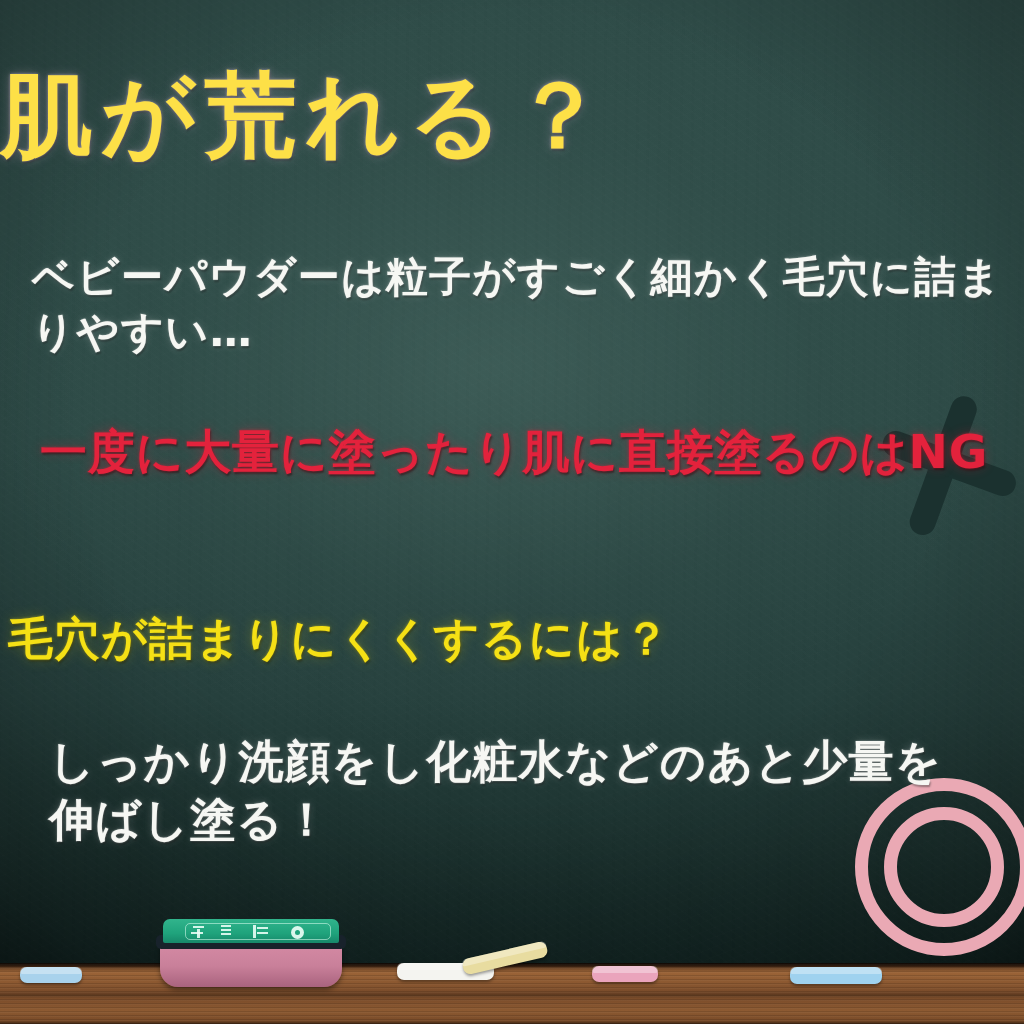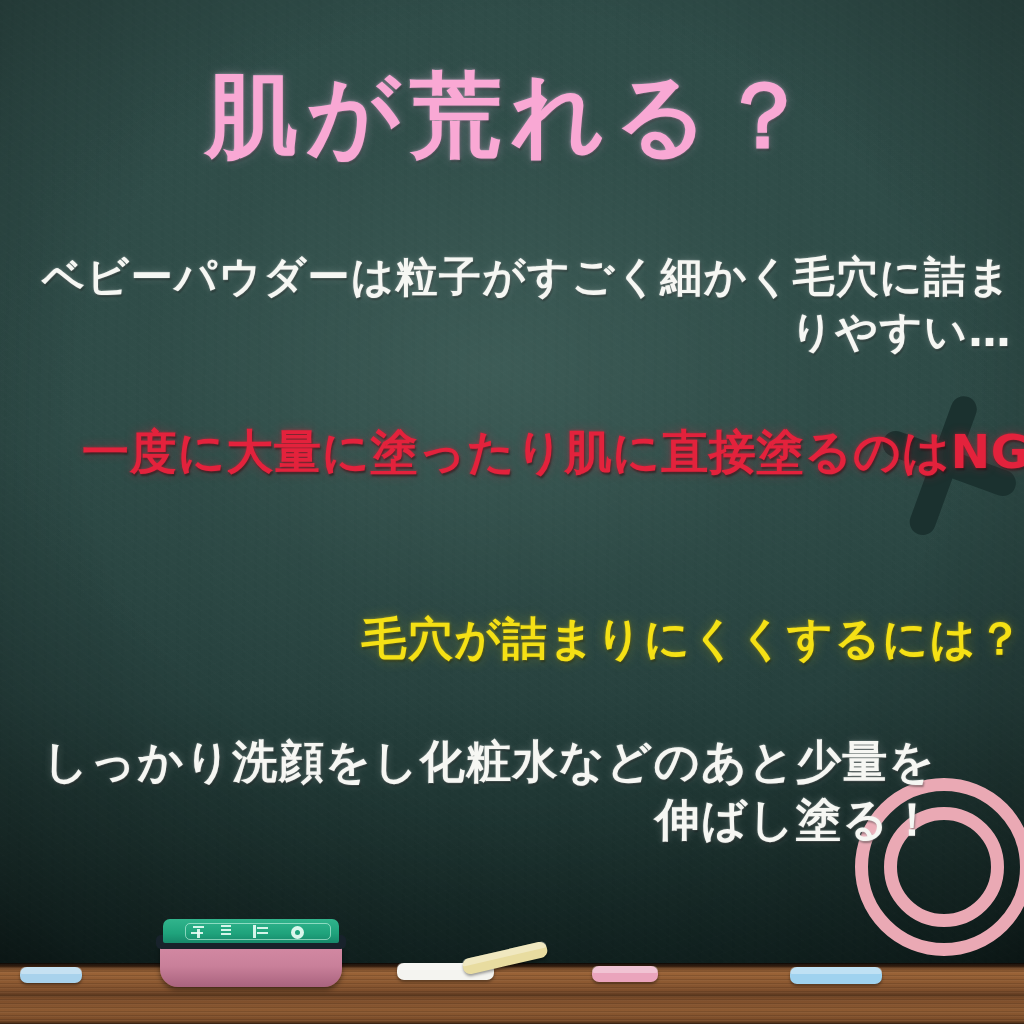--- a/index.html
+++ b/index.html
@@ -58,29 +58,28 @@
   .deco-rings .r-out{left:0;top:0;width:178px;height:178px;border-width:13px;}
   .deco-rings .r-in{left:29px;top:29px;width:120px;height:120px;border-width:13px;}
 
   
   .chalk-text{
     position:absolute;
     white-space:nowrap;
     font-weight:700;
     line-height:1.18;
     letter-spacing:.03em;
-    text-align:right;
   }
 
   #title{
     left:0;top:62px;width:1024px;
-    text-align:center;
+    text-align:left;
     font-size:92px;
     letter-spacing:.10em;
-    color:#f9a8d4;
+    color:#fde047;
     text-shadow:0 0 3px rgba(236,201,232,.55), 0 0 11px rgba(236,201,232,.28), 1px 2px 2px rgba(0,0,0,.45);
   }
 
   #para-1{
     left:32px;top:250px;width:980px;
     white-space:normal;
     font-size:42px;
     line-height:1.30;
     letter-spacing:.035em;
     color:#f6f7f3;
@@ -97,21 +96,21 @@
 
   #subhead{
     left:8px;top:612px;width:1016px;
     font-size:45px;
     letter-spacing:.035em;
     color:#f5e015;
     text-shadow:0 0 3px rgba(245,224,21,.5), 0 0 13px rgba(245,224,21,.26), 1px 2px 2px rgba(0,0,0,.45);
   }
 
   #para-2{
-    left:36px;top:733px;width:900px;
+    left:49px;top:733px;width:900px;
     white-space:normal;
     font-size:45px;
     line-height:1.28;
     letter-spacing:.03em;
     color:#f6f7f3;
     text-shadow:0 0 2px rgba(255,255,255,.45), 0 0 9px rgba(255,255,255,.20), 1px 2px 2px rgba(0,0,0,.42);
   }
 
   
   .tray{

